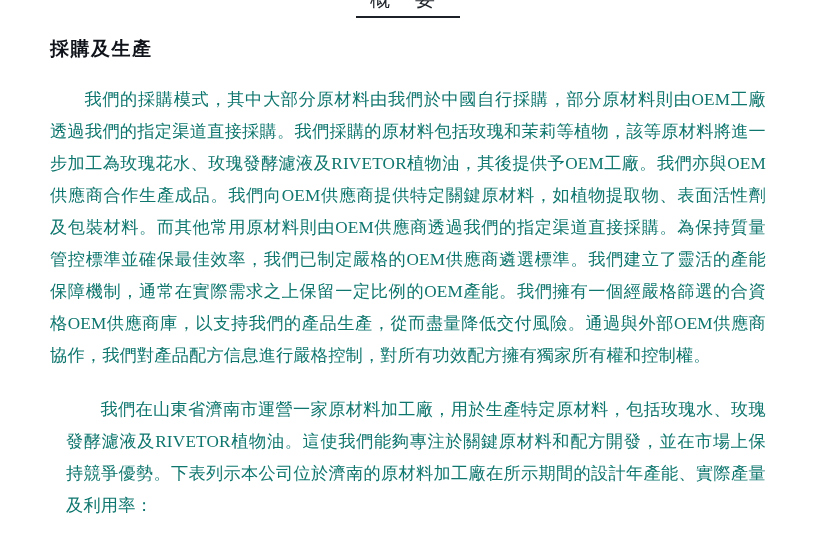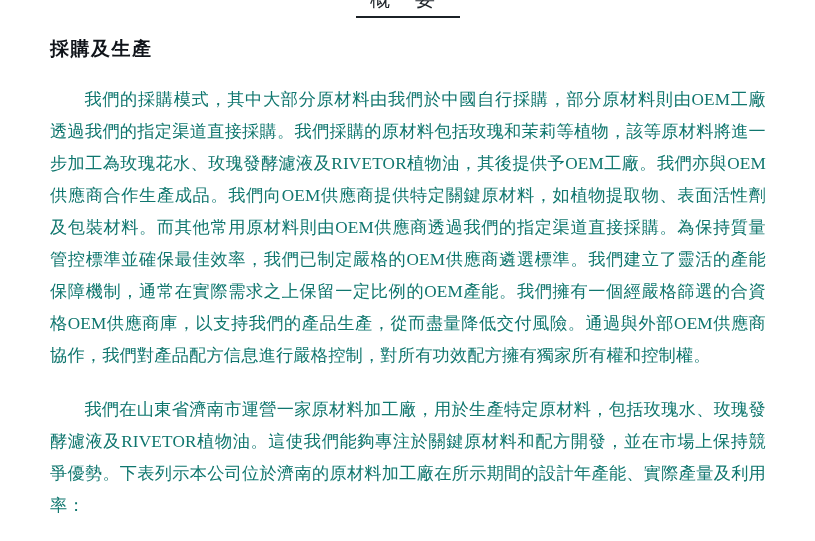--- a/index.html
+++ b/index.html
@@ -60,20 +60,21 @@
     line-height: 32px;
     margin: 0 0 22px 0;
     text-align: justify;
     text-justify: inter-ideograph;
     text-indent: 2em;
     letter-spacing: 0.2px;
     color: #0f766e;
   }
   p.body-par:last-child {
     margin-bottom: 0;
+    margin-left: 16px;
   }
 </style>
 </head>
 <body>
 
 <div class="page">
 
   <div class="running-head">概    要</div>
   <div class="head-rule"></div>
 

